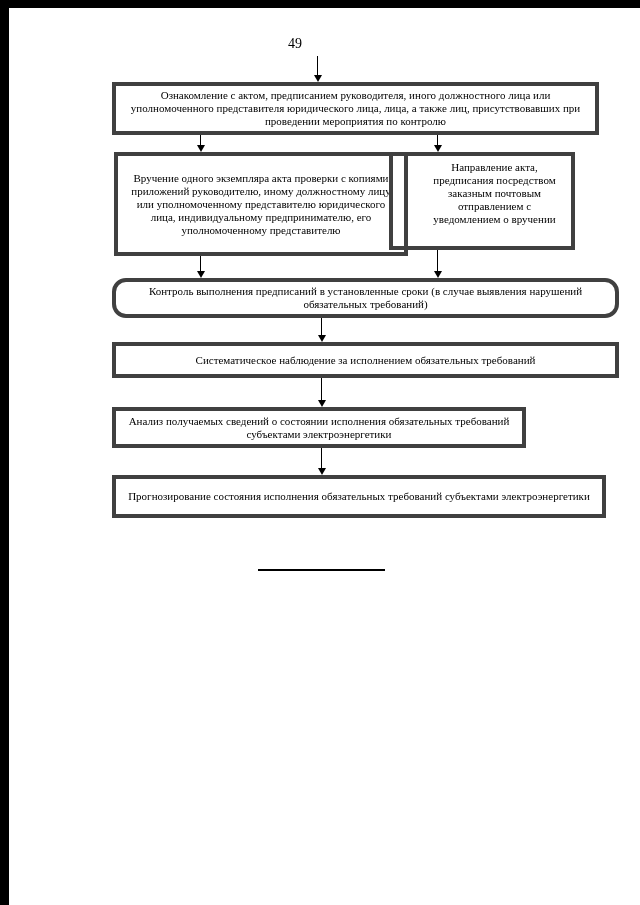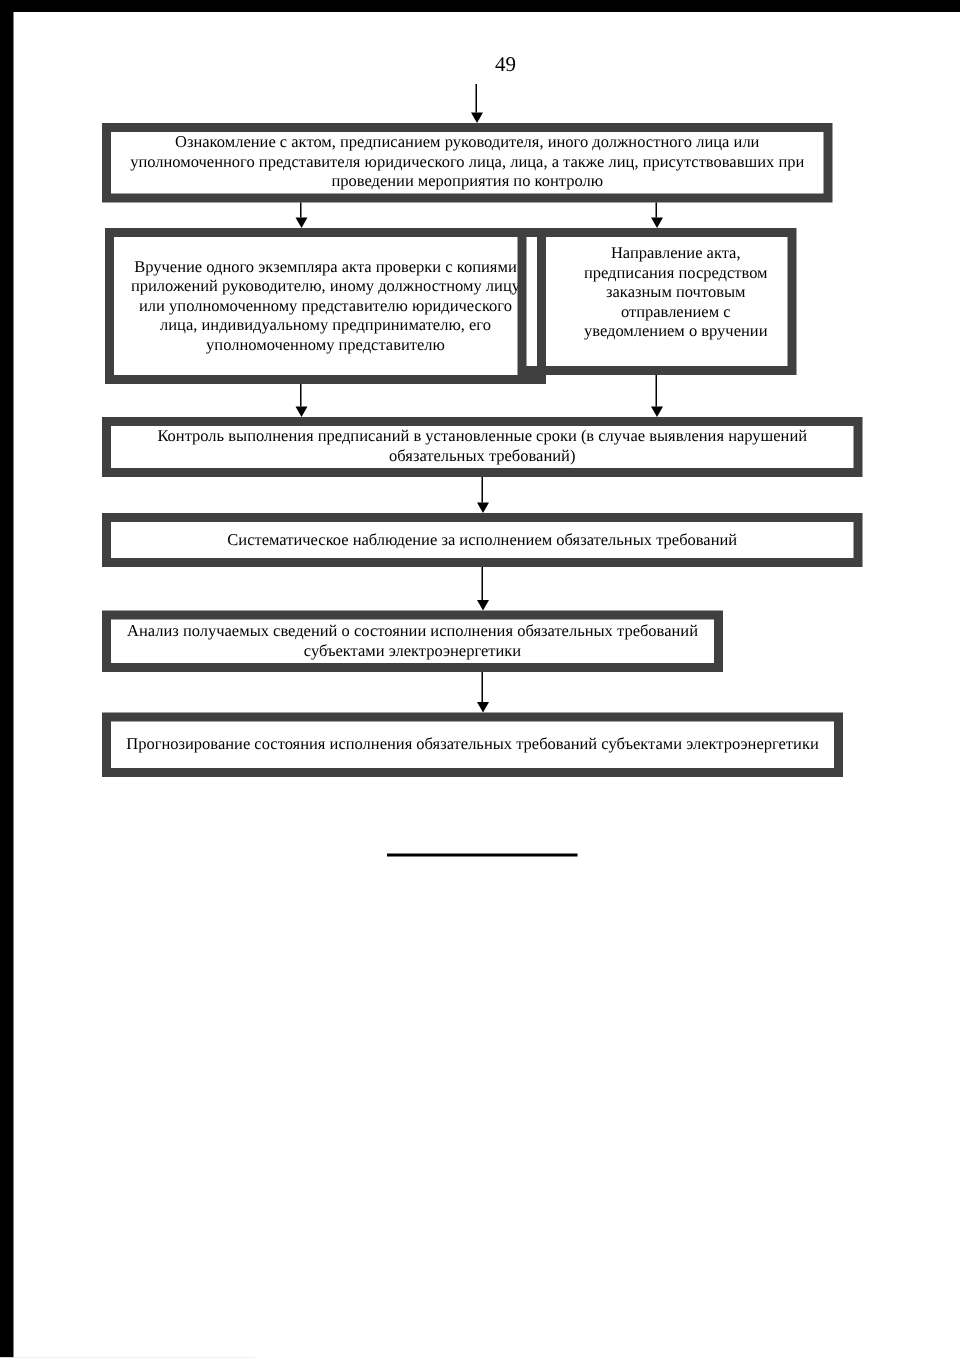--- a/index.html
+++ b/index.html
@@ -26,34 +26,35 @@
   .scan-left {
     position: absolute;
     left: 0; top: 0;
     width: 9px; height: 905px;
     background: #000;
   }
   .page-number {
     position: absolute;
     left: 288px; top: 36px;
     width: 56px;
-    text-align: right;
+    text-align: left;
     font-size: 14px;
   }
   .box {
     position: absolute;
-    border: 6px solid #404040;
+    border: 4px solid #404040;
     box-sizing: border-box;
     display: flex;
     align-items: center;
     justify-content: center;
     text-align: center;
     font-size: 11px;
     line-height: 13px;
     padding: 3px 6px;
+    margin-left: 44px;
   }
   .box.top-align {
     align-items: flex-start;
     padding-top: 5px;
   }
   .arrow {
     position: absolute;
     width: 9px;
     display: flex;
     flex-direction: column;
@@ -116,21 +117,21 @@
 
   <div class="arrow" style="left:196px; top:256px; height:22px;">
     <div class="arrow-shaft"></div>
     <div class="arrow-head"></div>
   </div>
   <div class="arrow" style="left:433px; top:250px; height:28px;">
     <div class="arrow-shaft"></div>
     <div class="arrow-head"></div>
   </div>
 
-  <div class="box" style="left:68px; top:278px; width:507px; height:40px;">
+  <div class="box" style="left:68px; top:278px; width:507px; height:40px;border-radius:14px;">
     <span>Контроль выполнения предписаний в установленные сроки (в случае выявления нарушений обязательных требований)</span>
   </div>
 
   <div class="arrow" style="left:317px; top:318px; height:24px;">
     <div class="arrow-shaft"></div>
     <div class="arrow-head"></div>
   </div>
 
   <div class="box" style="left:68px; top:342px; width:507px; height:36px;">
     <span>Систематическое наблюдение за исполнением обязательных требований</span>

